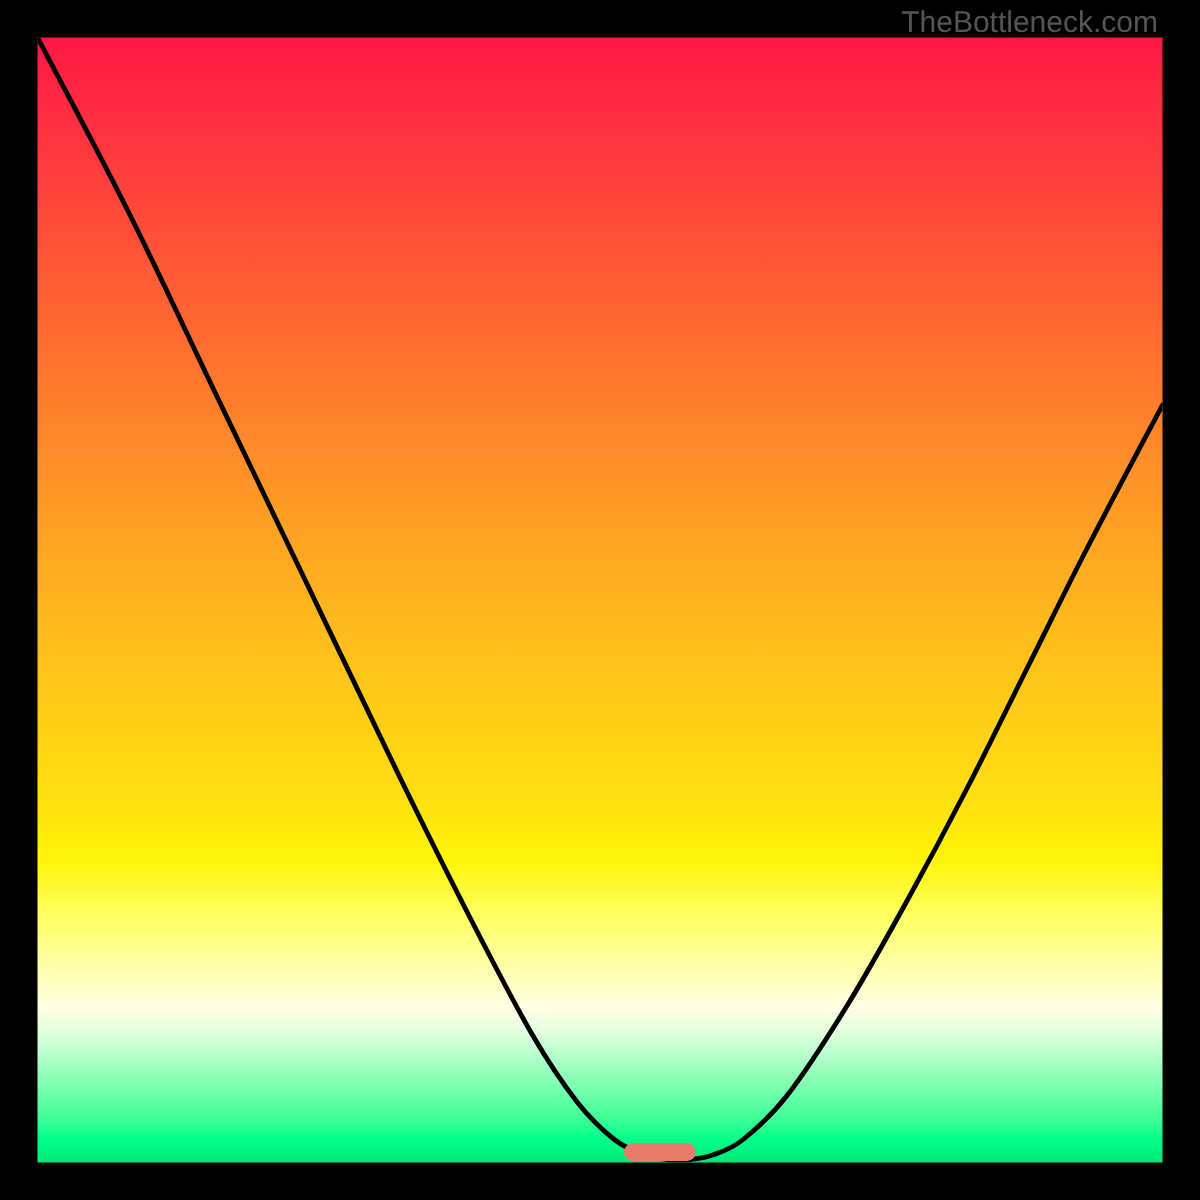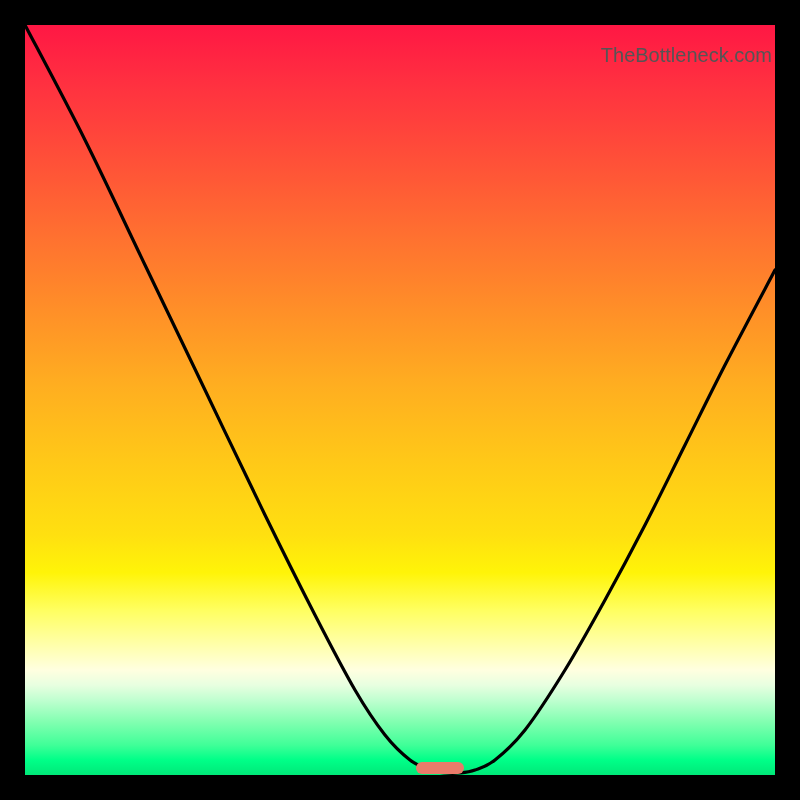--- a/index.html
+++ b/index.html
@@ -46,21 +46,20 @@
   }
   .attribution {
     position: absolute;
     top: 4px;
     right: 28px;
     color: #555;
     font-family: Arial, Helvetica, sans-serif;
     font-size: 20px;
     font-weight: normal;
     z-index: 10;
-    margin-top: 40px;
   }
   .curve-svg {
     position: absolute;
     left: 25px;
     top: 25px;
     width: 750px;
     height: 750px;
     z-index: 5;
   }
   .marker {

